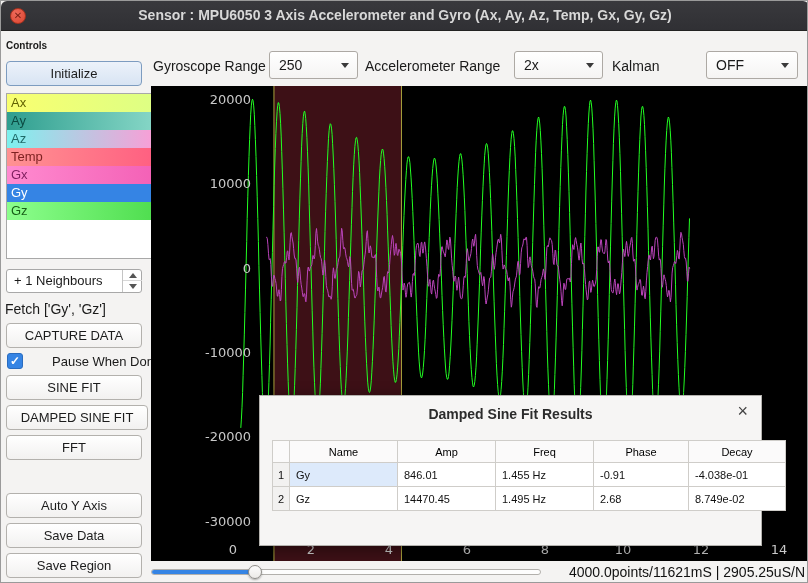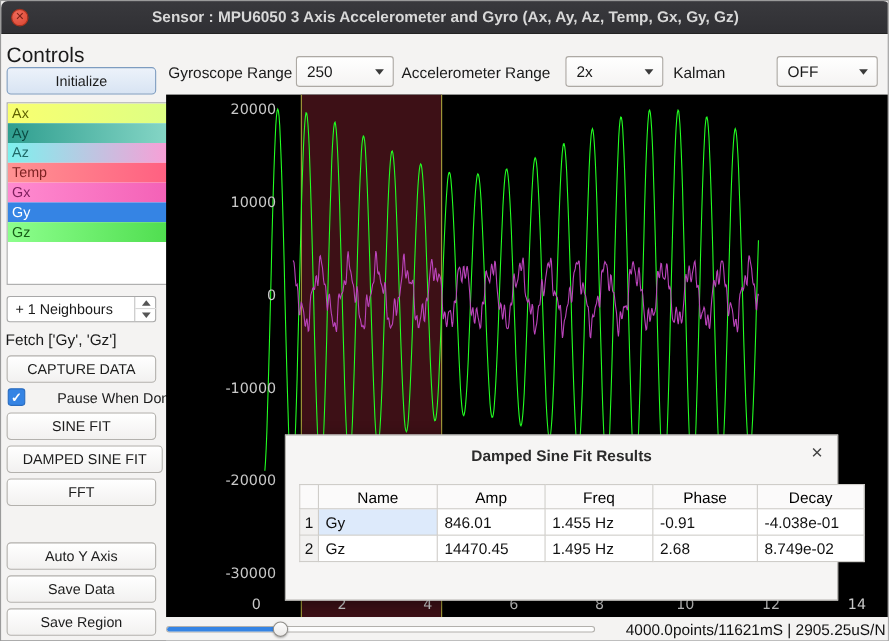--- a/index.html
+++ b/index.html
@@ -20,21 +20,21 @@
     position:absolute; left:0; right:0; top:6px; text-align:center;
     color:#d8d8d8; font-size:14px; font-weight:600; white-space:nowrap;
   }
   #close-btn {
     position:absolute; left:9px; top:7px; width:16px; height:16px; border-radius:50%;
     background:radial-gradient(circle at 35% 30%, #f06a5a, #d9442f);
     border:1px solid #a8321f; color:rgba(80,10,0,.75);
     font-size:10px; line-height:14px; text-align:center; cursor:pointer;
   }
   
-  .heading { position:absolute; left:5px; top:39px; font-size:19px; color:#1a1a1a; }
+  .heading { position:absolute; left:5px; top:39px; font-size:10px; color:#1a1a1a;font-weight:bold; }
   .btn {
     position:absolute; left:5px; width:136px; height:25px;
     background:linear-gradient(#ffffff,#f2f1f0);
     border:1px solid #b3b1ad; border-radius:4px;
     font-family:"Liberation Sans",sans-serif; font-size:13px; color:#1c1c1c;
     text-align:center; line-height:23px; cursor:pointer;
   }
   #btn-init {
     top:60px; background:linear-gradient(#ecf2fa,#d8e4f3);
     border:1px solid #7d9cc0;
@@ -97,21 +97,21 @@
   #dialog {
     position:absolute; left:258px; top:394px; width:503px; height:151px;
     background:#f6f5f4; border:1px solid #b4b2ae;
     box-shadow:0 3px 14px rgba(0,0,0,.45);
   }
   #dialog-title { position:absolute; left:0; right:0; top:10px; text-align:center;
     font-size:14px; font-weight:bold; color:#2c2c2c; }
   #dialog-close { position:absolute; right:13px; top:6px; font-size:18px; color:#444; cursor:pointer; line-height:18px; }
   #results-table {
     position:absolute; left:12px; top:44px; width:513px;
-    border-collapse:collapse; table-layout:fixed; font-size:14px; background:#fff;
+    border-collapse:collapse; table-layout:fixed; font-size:11px; background:#fff;
   }
   #results-table th, #results-table td {
     border:1px solid #cfcdc9; padding:2px 6px; overflow:hidden; white-space:nowrap;
   }
   #results-table th { font-weight:normal; text-align:center; background:#fbfafa; height:22px; }
   #results-table td { height:24px; text-align:left; color:#111; }
   #results-table td.rownum { background:#f2f1f0; text-align:center; padding:2px 2px; }
   #results-table td.sel { background:#ddeafb; }
   
   #bottombar { position:absolute; left:150px; top:560px; width:658px; height:23px; background:#f4f3f2; }

